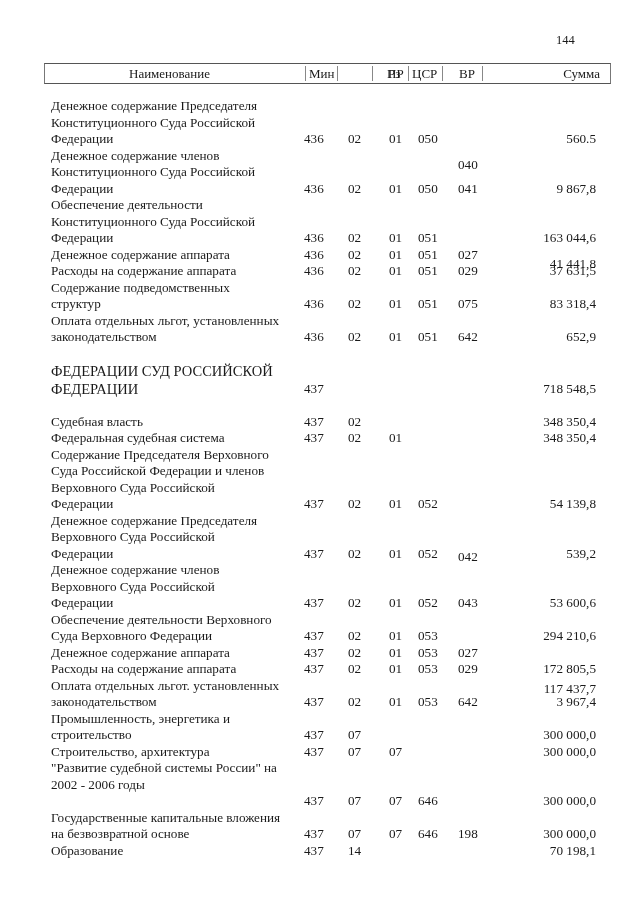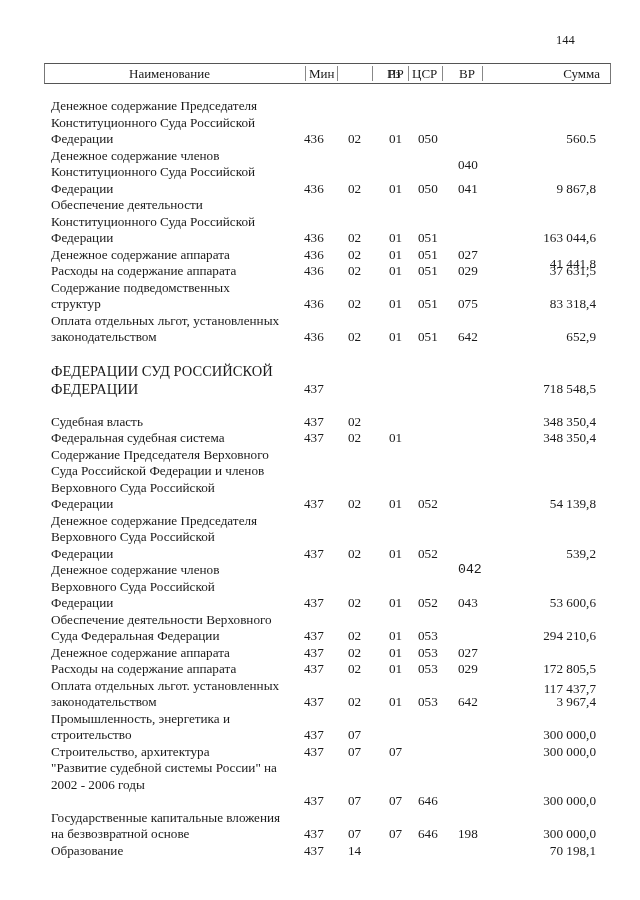--- a/index.html
+++ b/index.html
@@ -191,40 +191,40 @@
     <div class="row" style="height: 49.5px;">
       <div class="name">
         <div>Денежное содержание Председателя</div>
         <div>Верховного Суда Российской</div>
         <div>Федерации</div>
       </div>
       <span class="cell c-min" style="top: 33px;">437</span>
       <span class="cell c-rz" style="top: 33px;">02</span>
       <span class="cell c-pr" style="top: 33px;">01</span>
       <span class="cell c-csr" style="top: 33px;">052</span>
-      <span class="cell c-vr" style="top: 49px; font-family: Liberation Mono, monospace;">042</span>
+      <span class="cell c-vr" style="top: 36px;">042</span>
       <span class="cell c-sum" style="top: 33px;">539,2</span>
     </div>
     <div class="row" style="height: 49.5px;">
       <div class="name">
         <div>Денежное содержание членов</div>
         <div>Верховного Суда Российской</div>
         <div>Федерации</div>
       </div>
       <span class="cell c-min" style="top: 33px;">437</span>
       <span class="cell c-rz" style="top: 33px;">02</span>
       <span class="cell c-pr" style="top: 33px;">01</span>
       <span class="cell c-csr" style="top: 33px;">052</span>
       <span class="cell c-vr" style="top: 33px;">043</span>
       <span class="cell c-sum" style="top: 33px;">53 600,6</span>
     </div>
     <div class="row" style="height: 33px;">
       <div class="name">
         <div>Обеспечение деятельности Верховного</div>
-        <div>Суда Федеральная Федерации</div>
+        <div>Суда Верховного Федерации</div>
       </div>
       <span class="cell c-min" style="top: 16.5px;">437</span>
       <span class="cell c-rz" style="top: 16.5px;">02</span>
       <span class="cell c-pr" style="top: 16.5px;">01</span>
       <span class="cell c-csr" style="top: 16.5px;">053</span>
       <span class="cell c-vr" style="top: 16.5px;"></span>
       <span class="cell c-sum" style="top: 16.5px;">294 210,6</span>
     </div>
     <div class="row" style="height: 16.5px;">
       <div class="name">

